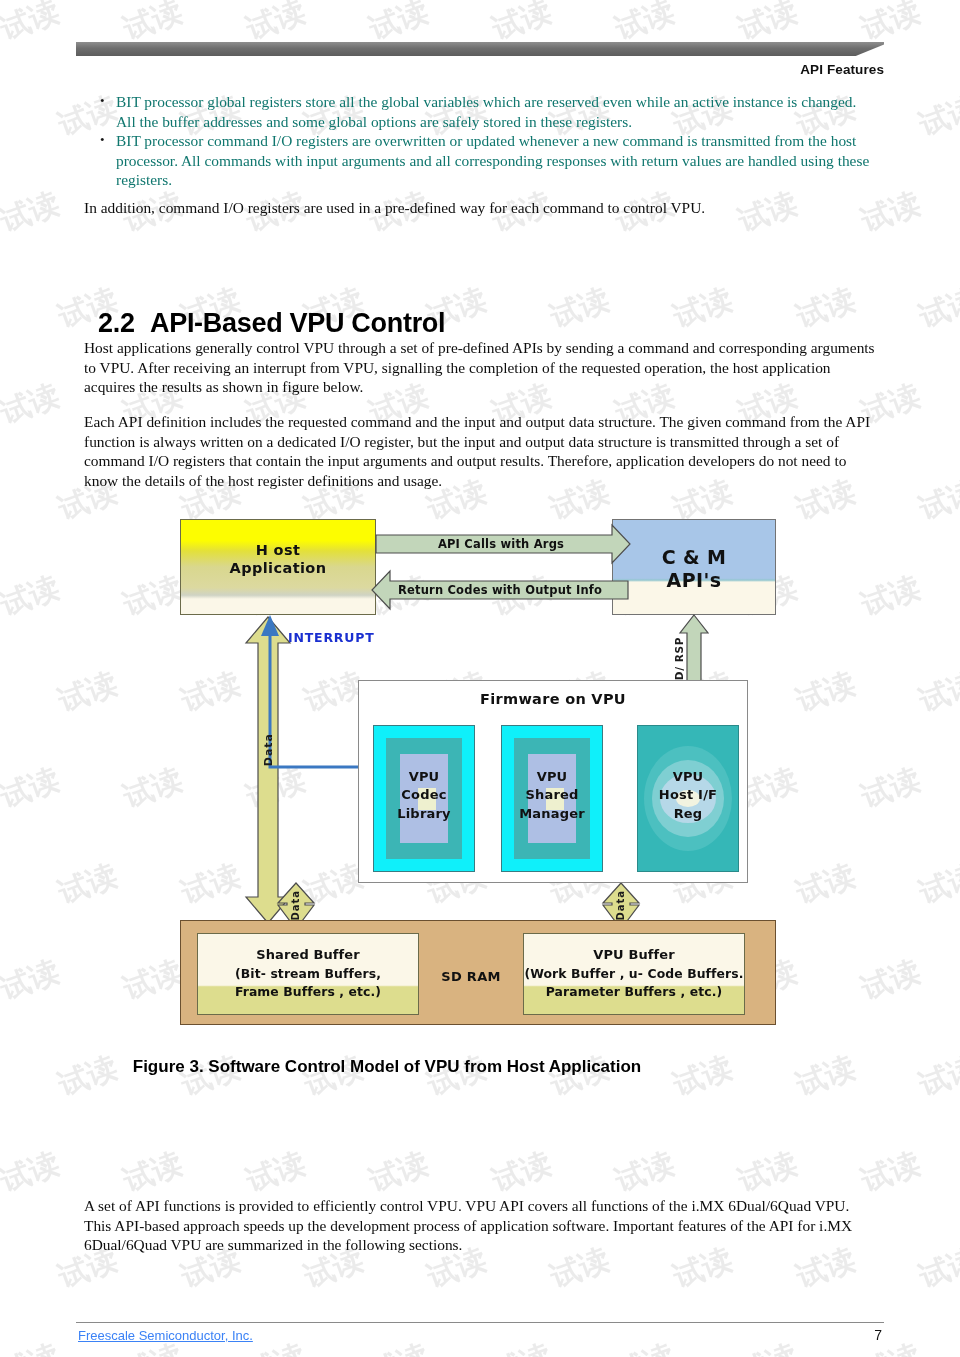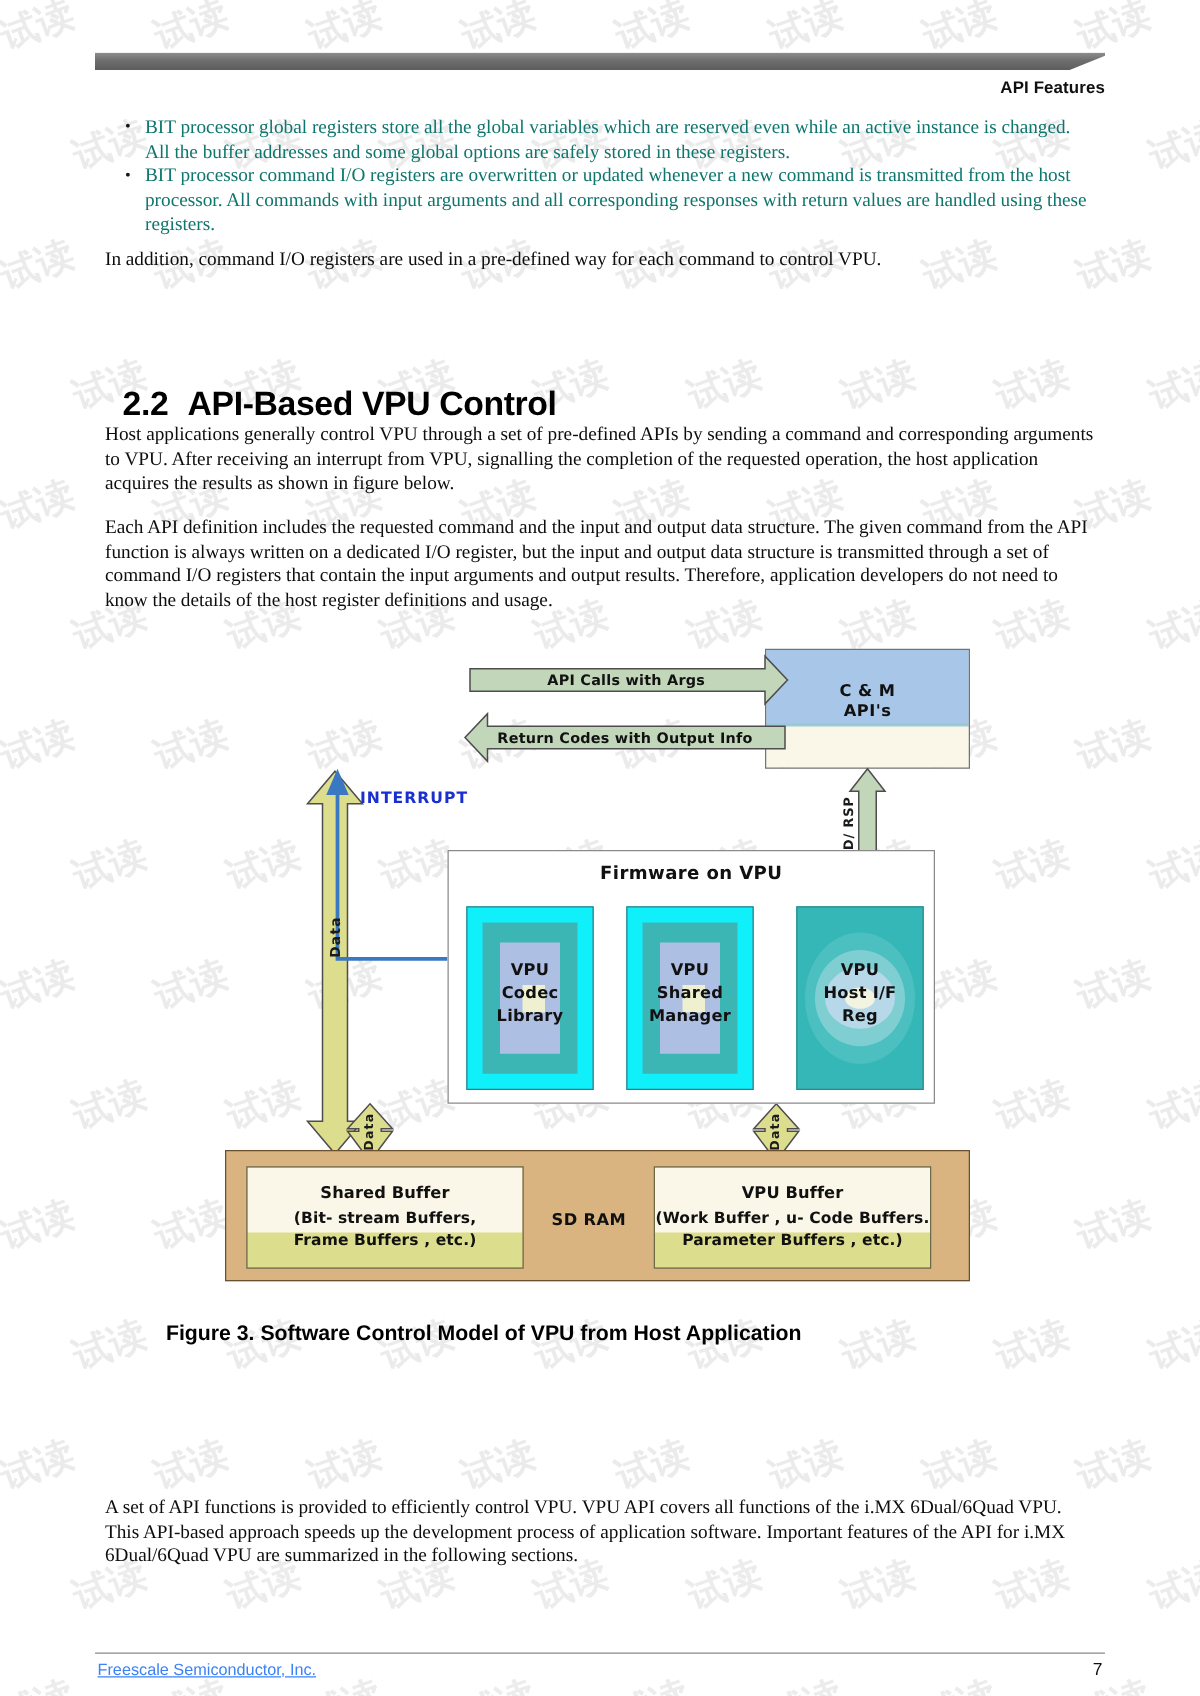--- a/index.html
+++ b/index.html
@@ -132,21 +132,21 @@
     position:absolute; left:0; right:0; top:22px; font-size:14.5px;
   }
 
   .cm-box{
     position:absolute; left:444px; top:14px; width:164px; height:96px;
     border:1px solid #737373;
     background:linear-gradient(to bottom,
         #a8c6e8 0%, #a8c6e8 62%, #93c7cf 64%, #fbf7e8 66%, #fbf7e8 100%);
   }
   .cm-box .lbl{
-    position:absolute; left:0; right:0; top:26px; font-size:13px;
+    position:absolute; left:0; right:0; top:26px; font-size:19px;
   }
   .arrow-label{
     position:absolute;
     font-family:"DejaVu Sans", sans-serif;
     font-weight:700; font-size:11.5px; color:#111;
     text-align:center; letter-spacing:.2px;
     white-space:nowrap;
   }
   .arrow-v-lbl{
     position:absolute;
@@ -399,20 +399,26 @@
   <div class="body-col" style="top:338px;">
     <p class="para">Host applications generally control VPU through a set of pre-defined APIs by sending a command and corresponding arguments to VPU. After receiving an interrupt from VPU, signalling the completion of the requested operation, the host application acquires the results as shown in figure below.</p>
   </div>
 
   <div class="body-col" style="top:412px;">
     <p class="para">Each API definition includes the requested command and the input and output data structure. The given command from the API function is always written on a dedicated I/O register, but the input and output data structure is transmitted through a set of command I/O registers that contain the input arguments and output results. Therefore, application developers do not need to know the details of the host register definitions and usage.</p>
   </div>
 
   <div id="figure">
 
+    <div class="host-box">
+      <div class="lbl">
+        <div>H ost</div>
+        <div>Application</div>
+      </div>
+    </div>
 
     <div class="cm-box">
       <div class="lbl">
         <div>C &amp; M</div>
         <div>API's</div>
       </div>
     </div>
 
     <svg width="620" height="522" style="position:absolute;left:0;top:0;pointer-events:none;">
 

